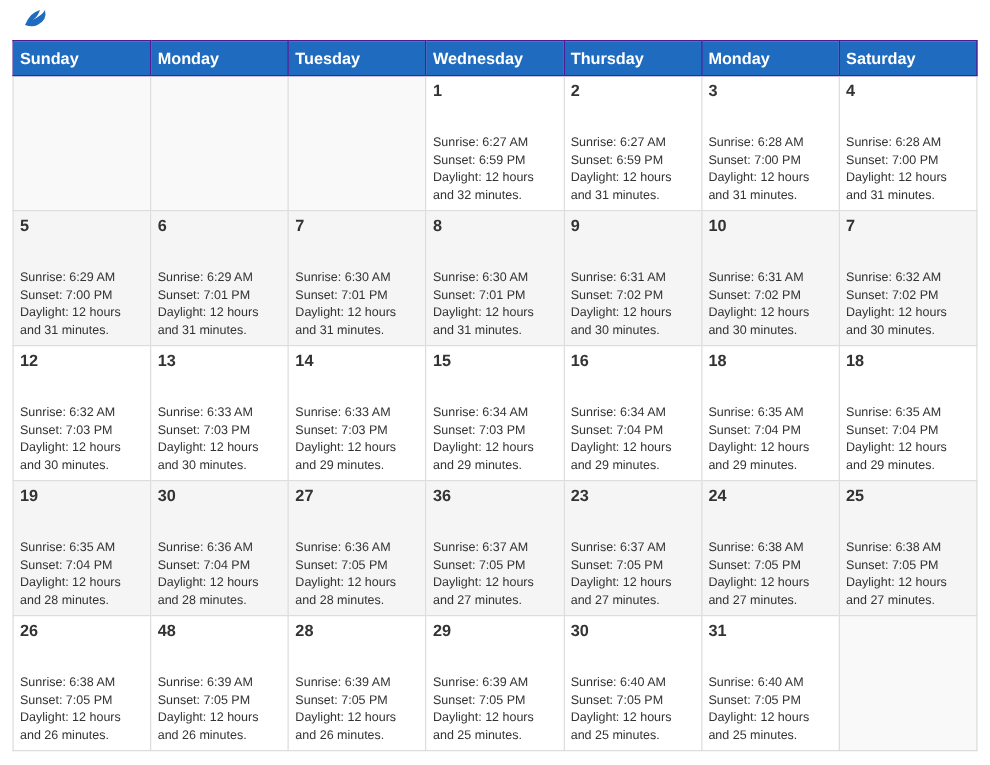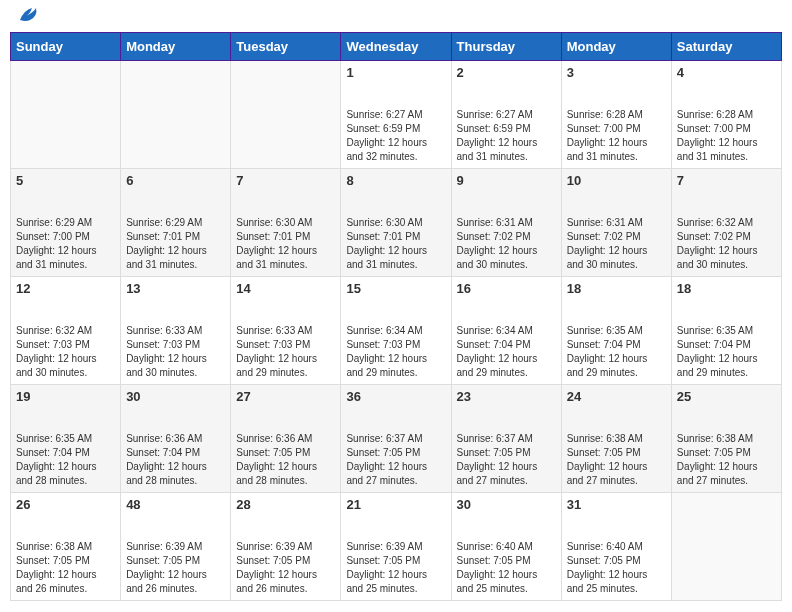--- a/index.html
+++ b/index.html
@@ -321,21 +321,21 @@
 and 26 minutes.</div>
         </td>
         <td>
           <span class="day-number">28</span>
           <div class="day-info" style="white-space: pre-line;">Sunrise: 6:39 AM
 Sunset: 7:05 PM
 Daylight: 12 hours
 and 26 minutes.</div>
         </td>
         <td>
-          <span class="day-number">21</span>
+          <span class="day-number">29</span>
           <div class="day-info" style="white-space: pre-line;">Sunrise: 6:39 AM
 Sunset: 7:05 PM
 Daylight: 12 hours
 and 25 minutes.</div>
         </td>
         <td>
           <span class="day-number">30</span>
           <div class="day-info" style="white-space: pre-line;">Sunrise: 6:40 AM
 Sunset: 7:05 PM
 Daylight: 12 hours

